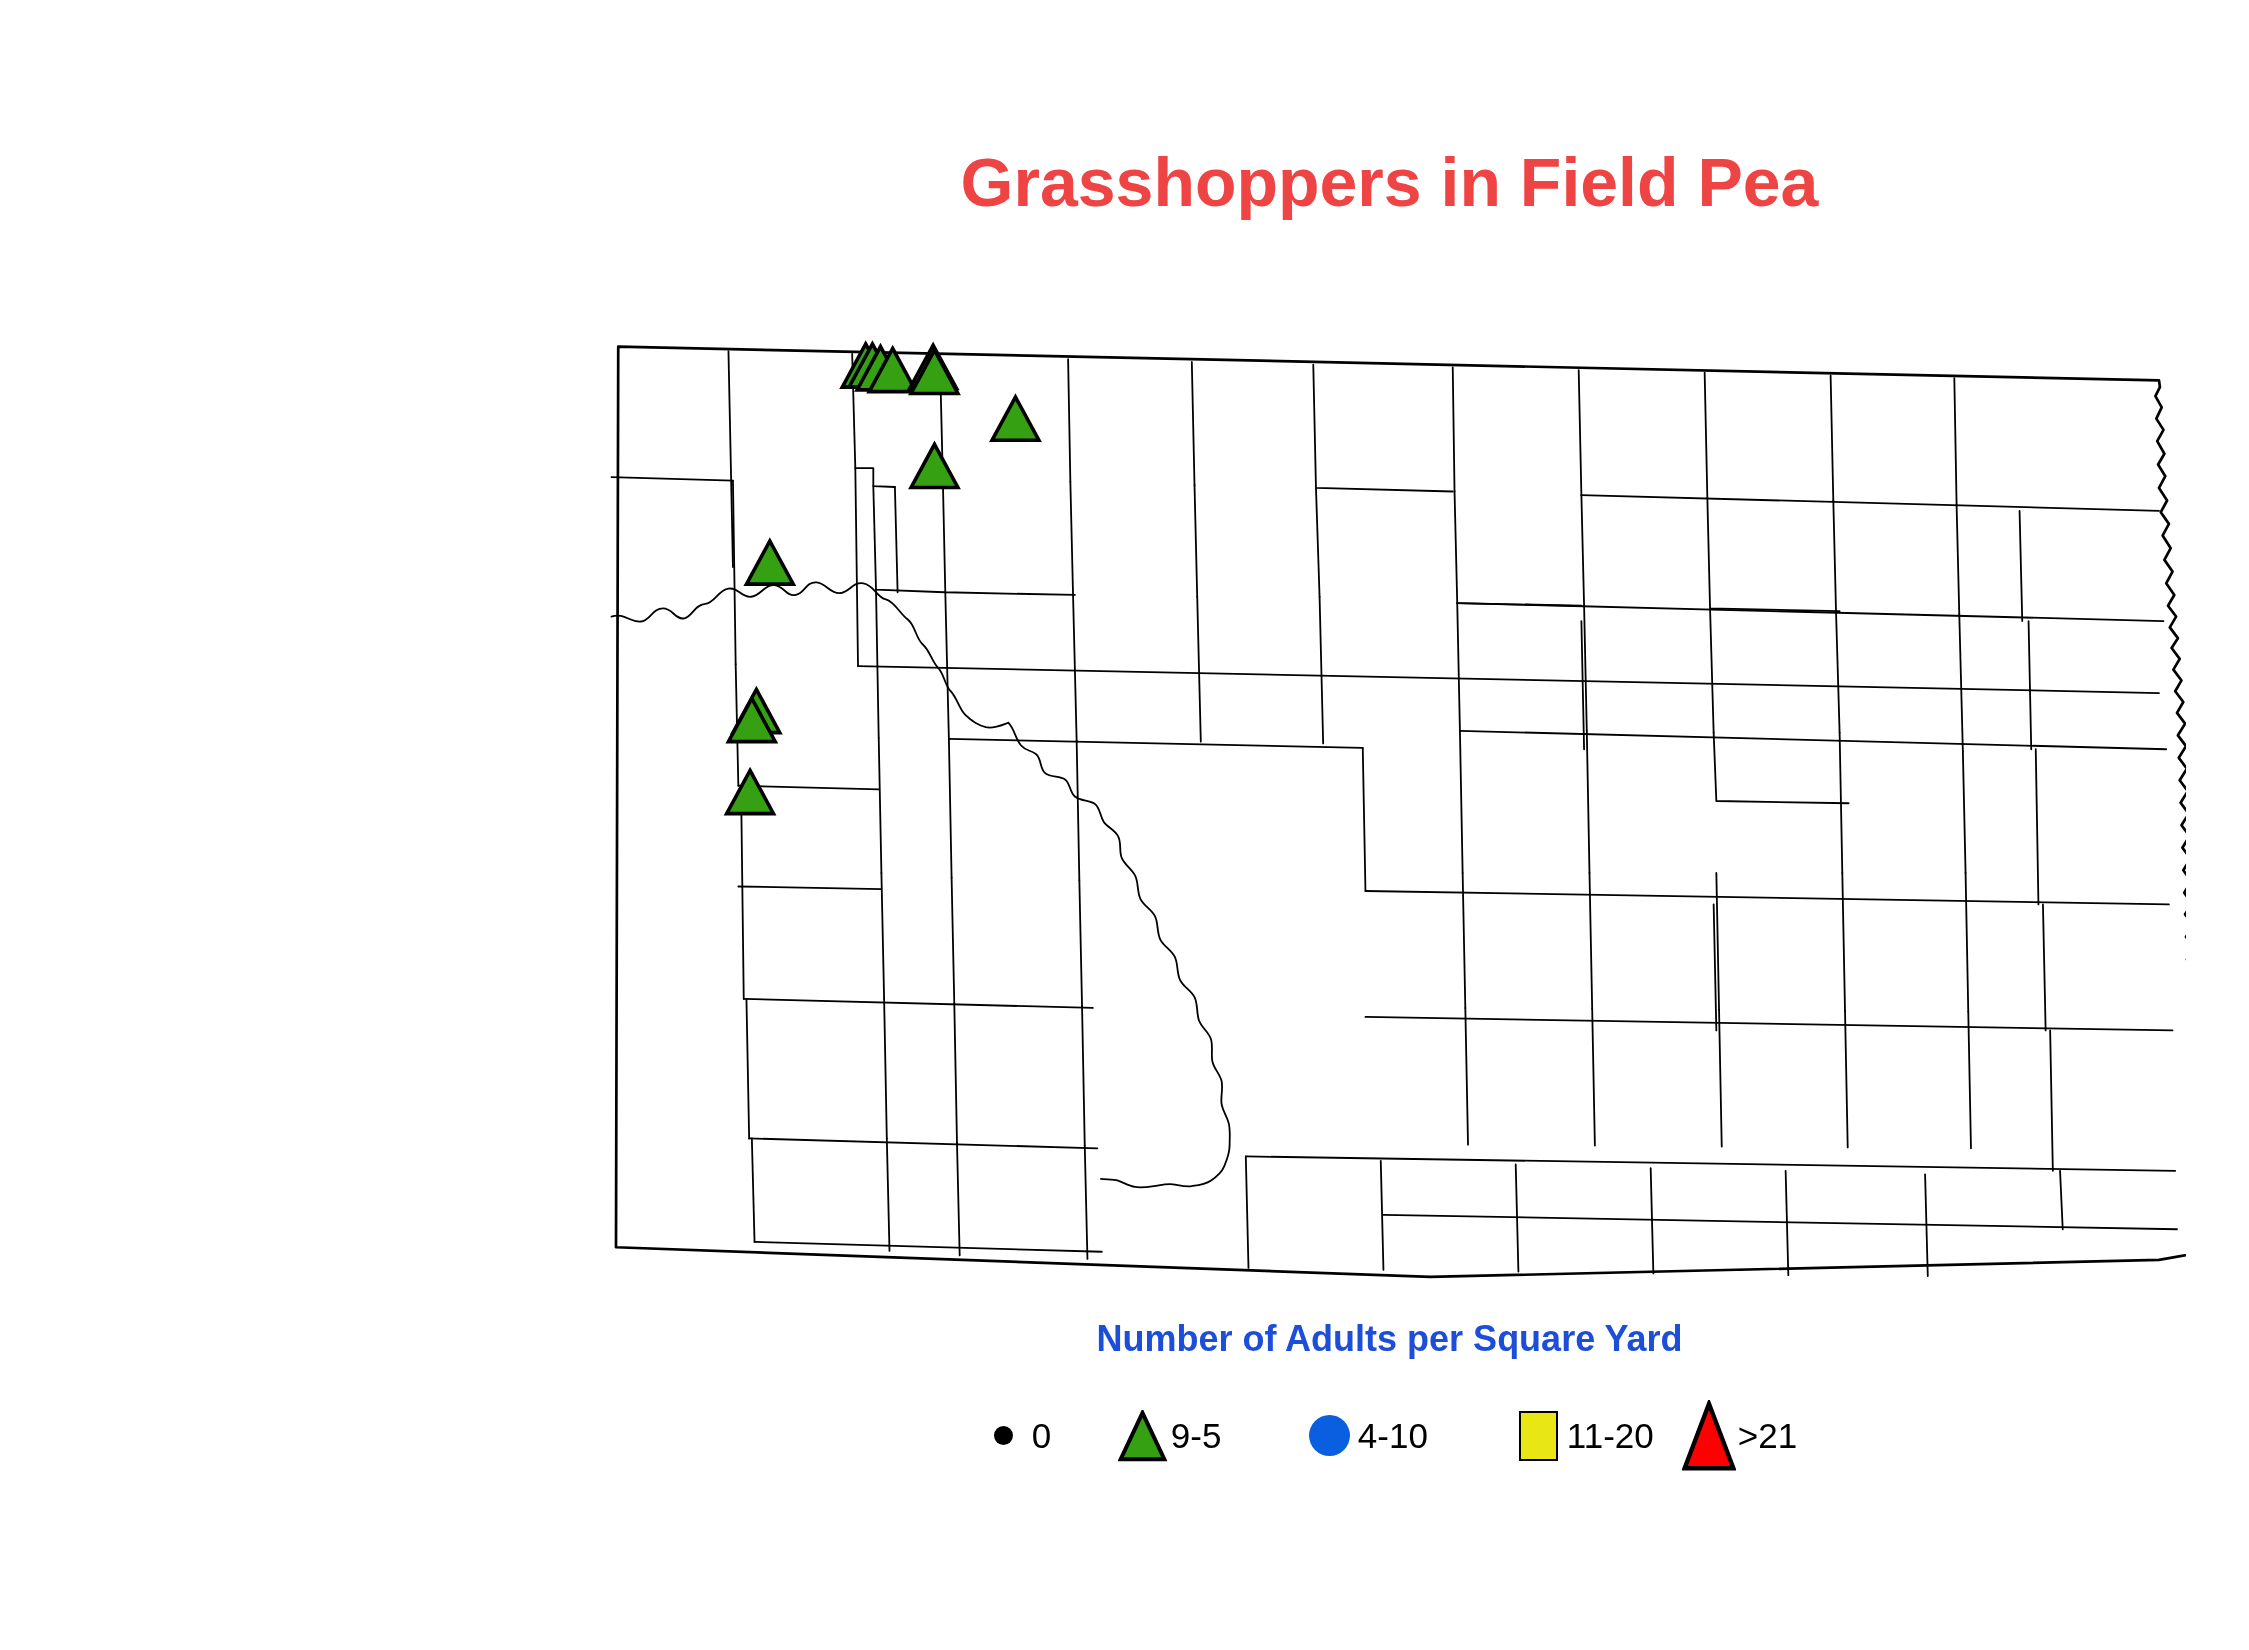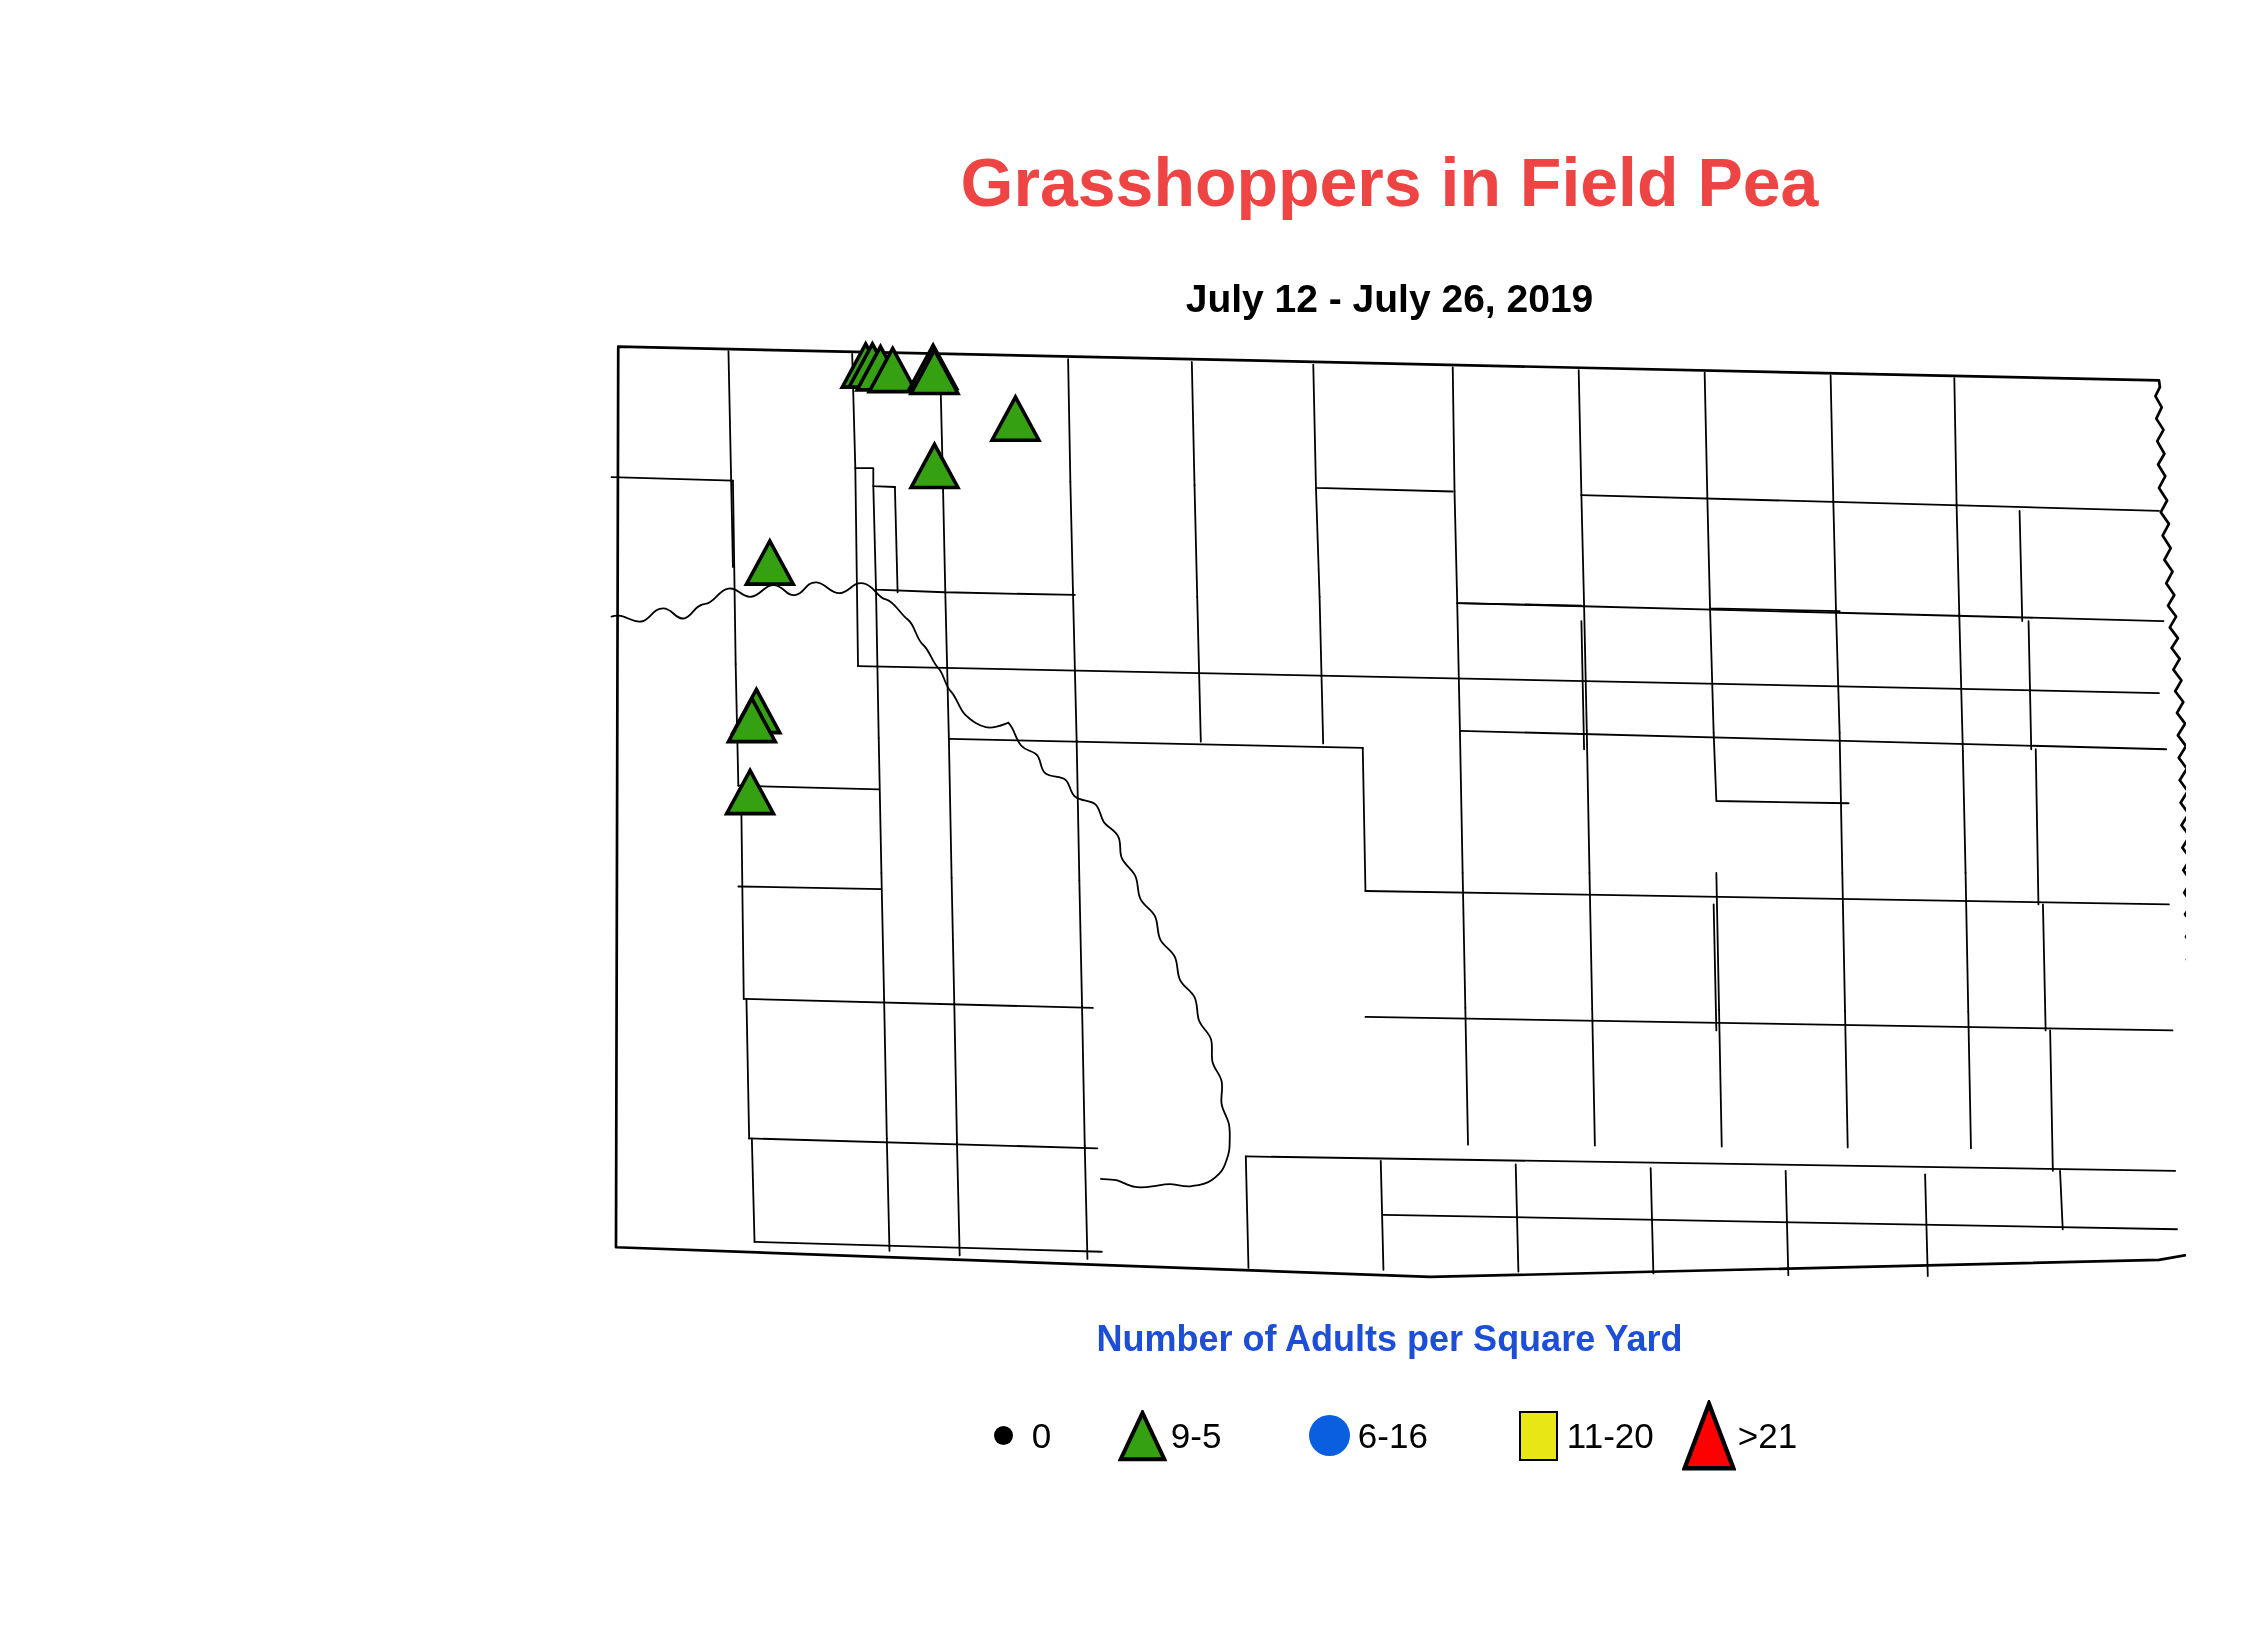--- a/index.html
+++ b/index.html
@@ -125,23 +125,20 @@
 </style>
 </head>
 <body>
 
 <div id="figure">
 
   <div class="title-wrap">
     <div class="title-text">Grasshoppers in Field Pea</div>
   </div>
 
-  <div class="subtitle-wrap">
-    <div class="subtitle-text">July 12 - July 26, 2019</div>
-  </div>
 
   <div id="map-area">
     <svg id="map-svg" viewBox="0 0 3530 2160" xmlns="http://www.w3.org/2000/svg">
       <g fill="none" stroke="#000000" stroke-width="4" stroke-linejoin="round" stroke-linecap="round">
 
         <path stroke-width="6" d="
           M 45,30
           L 3470,105
           L 3472,120 L 3462,140 L 3476,165 L 3464,190 L 3480,215 L 3466,240
           L 3482,268 L 3468,292 L 3484,318 L 3470,344 L 3488,372 L 3474,398
@@ -356,21 +353,21 @@
             <polygon points="55,6 104,110 6,110" fill="#36A013" stroke="#000000" stroke-width="9"></polygon>
           </svg>
       </div>
       <div class="legend-label">9-5</div>
     </div>
 
     <div class="legend-item" style="left:684px;">
       <div class="legend-swatch">
         <div class="sw-circle"></div>
       </div>
-      <div class="legend-label">6-16</div>
+      <div class="legend-label">4-10</div>
     </div>
 
     <div class="legend-item" style="left:893px;">
       <div class="legend-swatch">
         <div class="sw-square"></div>
       </div>
       <div class="legend-label">11-20</div>
     </div>
 
     <div class="legend-item" style="left:1064px;">

